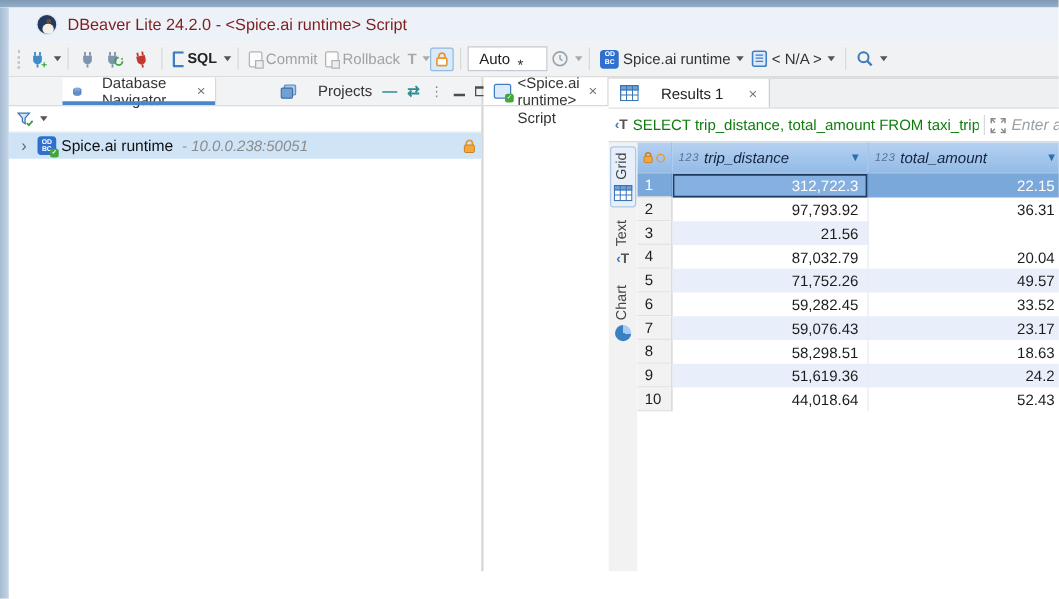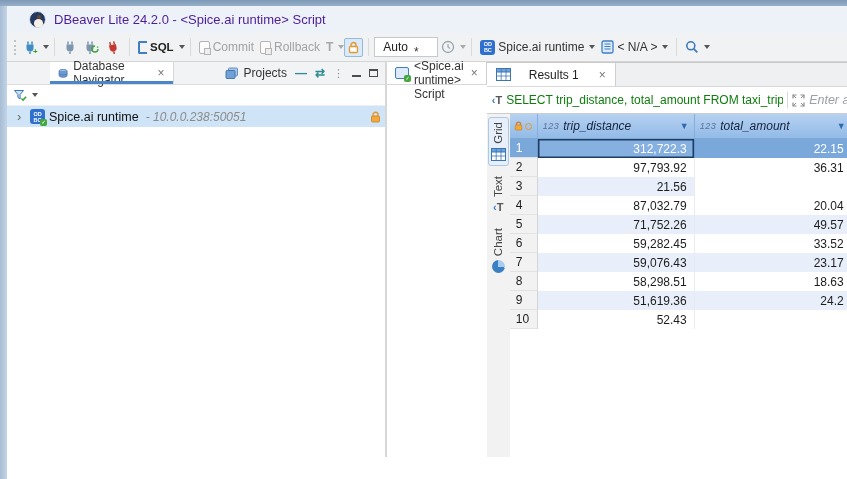--- a/index.html
+++ b/index.html
@@ -5,21 +5,21 @@
   * { box-sizing: border-box; margin: 0; padding: 0; }
   html,body { width:847px; height:479px; overflow:hidden; }
   body { font-family:"Liberation Sans", sans-serif; background:#fff; position:relative; }
   .win { width:847px; height:479px; position:relative; background:#fff; }
 
   
   .frame-top { height:6px; background:linear-gradient(#7e9ab6,#96afc9); }
   .frame-left { position:absolute; left:0; top:6px; bottom:0; width:7px; background:linear-gradient(90deg,#a7bdd4,#c3d4e6); z-index:6; }
 
   
-  .titlebar { height:27px; background:#edf2f9; display:flex; align-items:center; padding-left:29px; gap:8px; font-size:13px; color:#4c1d95; }
+  .titlebar { height:27px; background:#edf2f9; display:flex; align-items:center; padding-left:29px; gap:8px; font-size:13px; color:#7f1d1d; }
   .app-icon { width:17px; height:17px; border-radius:50%; background:#23395f; border:1px solid #dfe7f0; position:relative; flex:0 0 auto; }
   .app-icon::after { content:""; position:absolute; left:4px; top:7px; width:9px; height:8px; background:#f5f1e8; border-radius:50% 50% 45% 45%; }
   .app-icon::before { content:""; position:absolute; left:6.5px; top:3px; width:4px; height:4px; background:#6d4a2f; border-radius:50%; }
 
   
   .menubar { height:22px; background:#fbfcfd; display:flex; align-items:center; padding-left:9px; font-size:13px; color:#1a1a1a; margin-left:7px; }
   .menu-item { padding:2px 10px; cursor:default; }
 
   
   .toolbar { height:29px; background:#f1f2f4; border-bottom:1px solid #d5d5d5; display:flex; align-items:center; padding-left:6px; font-size:12px; margin-left:7px; color:#333; }
@@ -41,21 +41,21 @@
   .odbc.badge-check::after { content:"✓"; position:absolute; right:-2px; bottom:-2px; width:7px; height:7px; background:#44a73c; color:#fff; font-size:5px; line-height:7px; text-align:center; border-radius:2px; }
   .glyph-teal { color:#2e8d96; font-size:12px; font-weight:bold; }
   .glyph-gray { color:#8a8a8a; font-size:11px; }
 
   
   .main { display:flex; margin-left:7px; height:395px; }
 
   
   .left-panel { width:380px; background:#fff; display:flex; flex-direction:column; border-right:2px solid #d7d7d7; }
   .panel-tabs { height:23px; background:#f2f3f5; border-bottom:1px solid #dcdcdc; display:flex; align-items:stretch; font-size:12px; }
-  .ptab { display:flex; align-items:center; gap:5px; padding:0 8px; color:#333; position:relative;margin-left:43px; }
+  .ptab { display:flex; align-items:center; gap:16px; padding:0 8px; color:#333; position:relative;margin-left:43px; }
   .ptab.active { background:#fff; border-right:1px solid #d8d8d8; }
   .ptab.active::after { content:""; position:absolute; left:0; right:0; bottom:0; height:3px; background:#4a86c8; }
   .tab-close { color:#777; font-size:12px; margin-left:2px; }
   .panel-actions { margin-left:auto; display:flex; align-items:center; gap:8px; padding-right:7px; }
   .win-min { width:9px; height:8px; border-bottom:2px solid #4d4d4d; }
   .win-max { width:9px; height:8px; border:1.3px solid #4d4d4d; border-top-width:2px; }
 
   .filter-row { height:21px; border-bottom:1px solid #eeeeee; display:flex; align-items:center; padding:0 6px; }
   .filter-input { border:none; outline:none; flex:1; font-size:12px; color:#666; background:transparent; }
   .filter-input::placeholder { color:#8f8f8f; opacity:1; }
@@ -447,20 +447,21 @@
                 <span class="c-fill"></span>
               </div>
                 <div class="grid-row striped">
                 <span class="c-rownum">9</span>
                 <span class="c-val v1">51,619.36</span>
                 <span class="c-val v2">24.2</span>
                 <span class="c-fill"></span>
               </div>
                 <div class="grid-row">
                 <span class="c-rownum">10</span>
+                <span class="c-val v1">44,018.64</span>
                 <span class="c-val v2">52.43</span>
                 <span class="c-fill"></span>
               </div>
               </div>
           </div>
         </div>
       </div>
 
     </div>
   </div>

